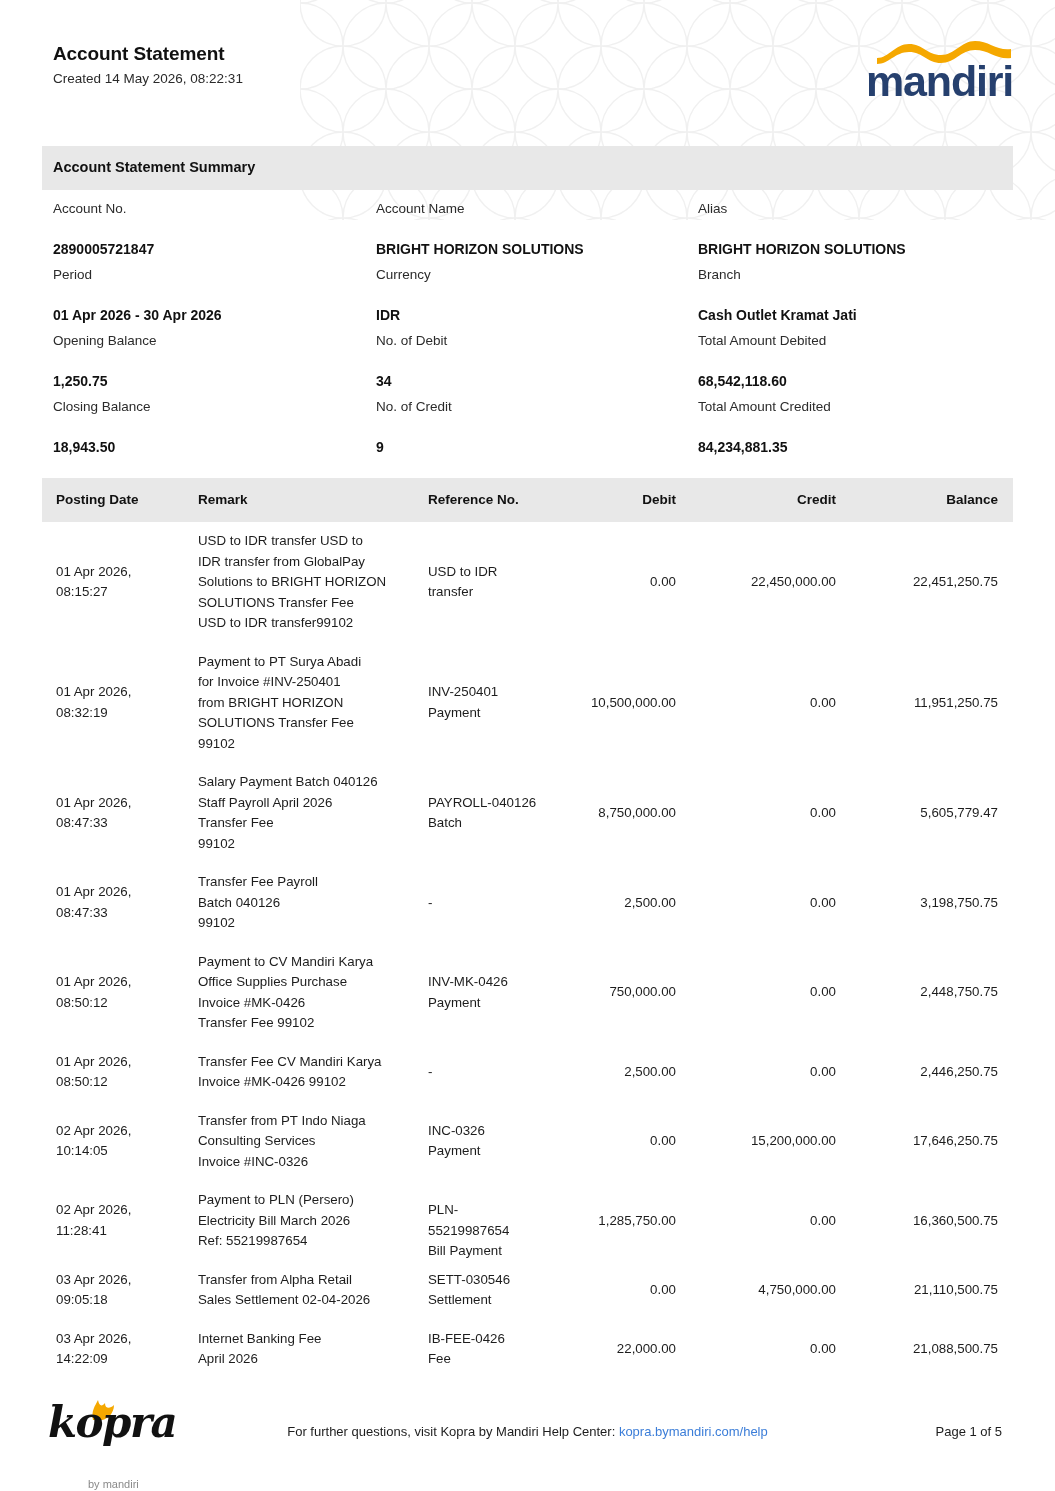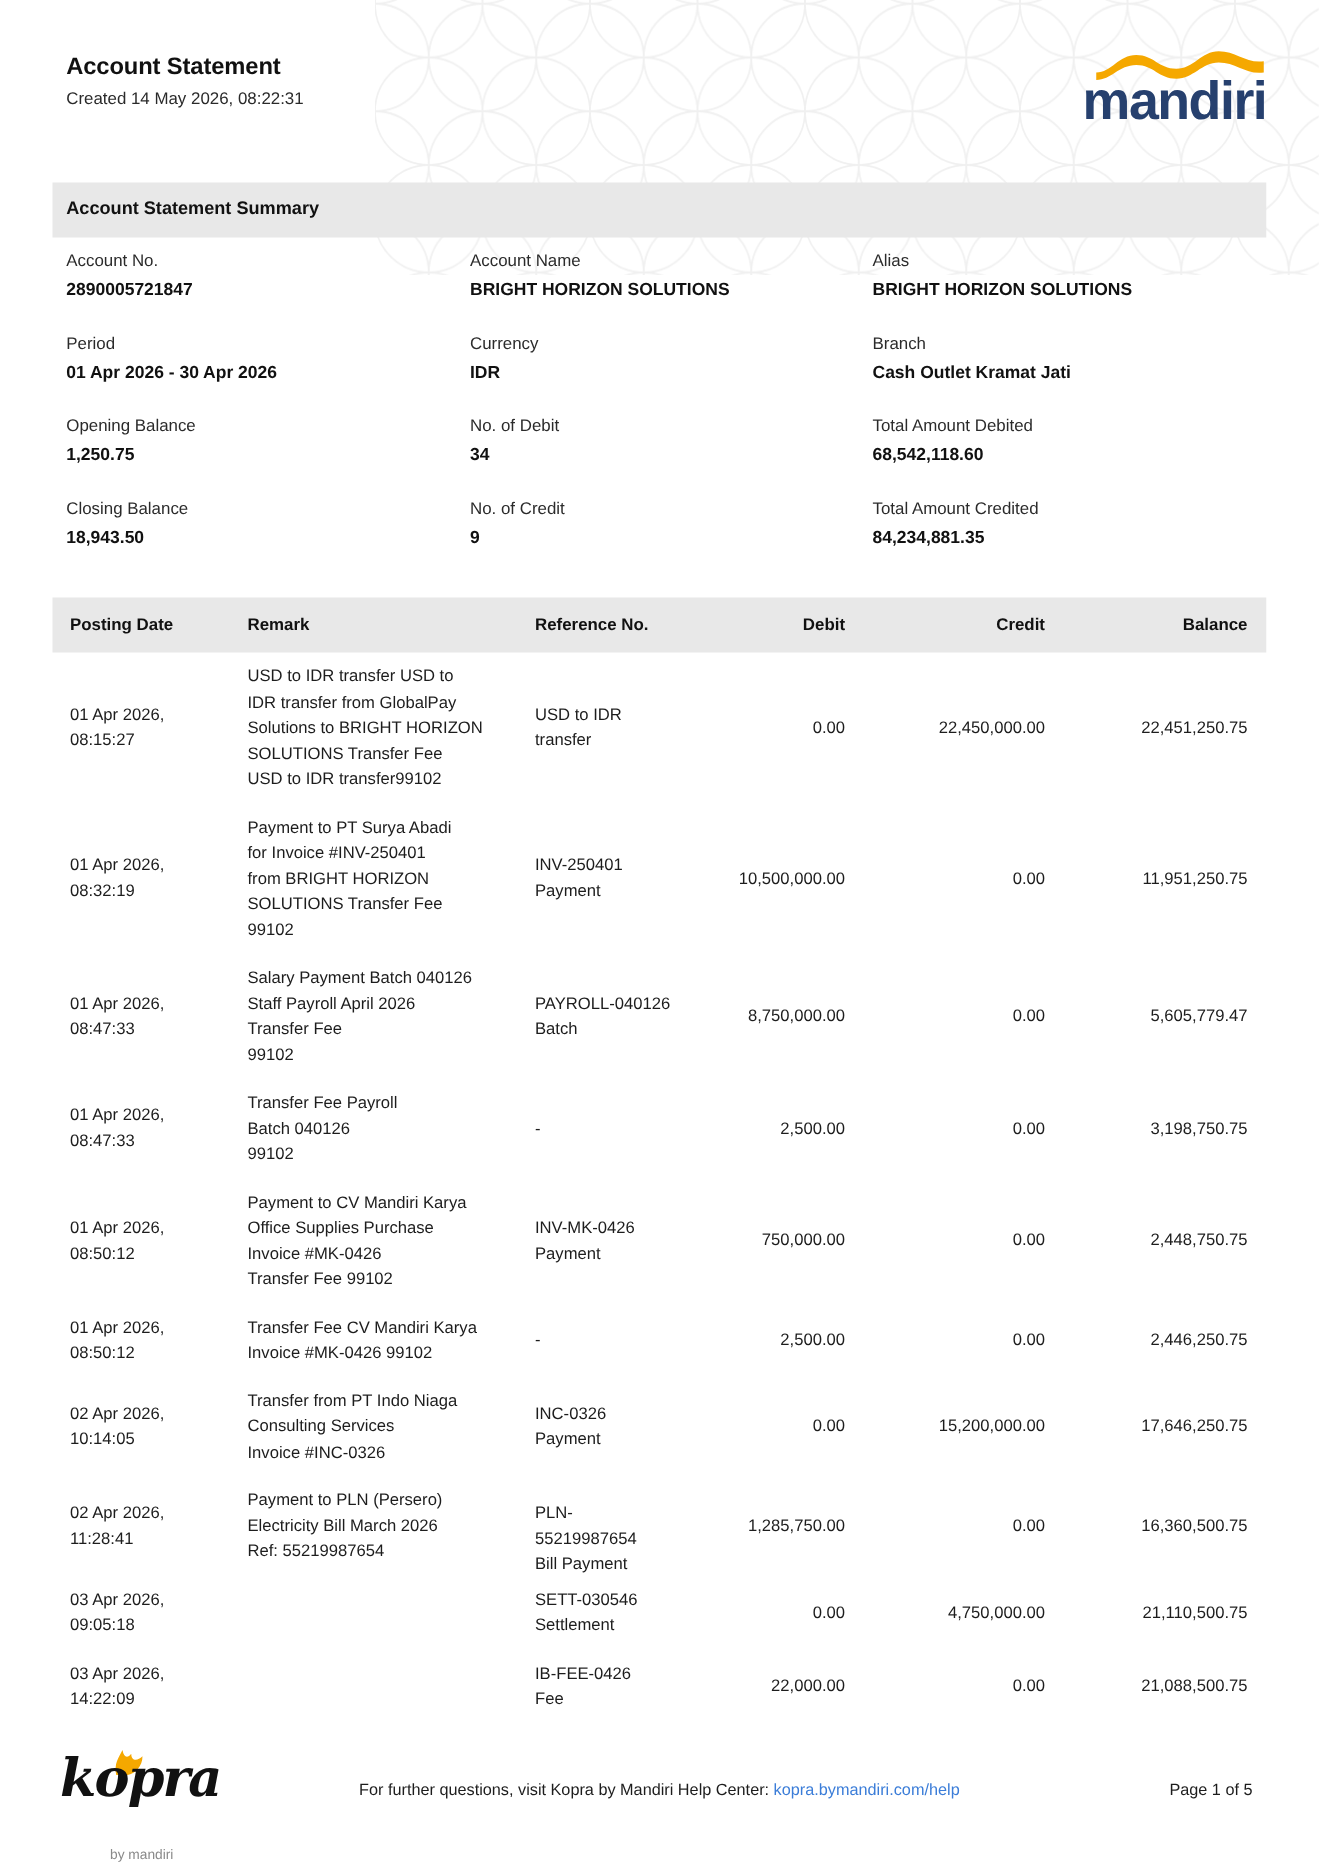--- a/index.html
+++ b/index.html
@@ -109,21 +109,21 @@
   .c1 { left: 53px; }
   .c2 { left: 376px; }
   .c3 { left: 698px; }
   .sm-label {
     font-size: 13.5px;
     color: #2b2b2b;
     line-height: 17px;
     white-space: nowrap;
   }
   .sm-value {
-    margin-top: 6px;
+    margin-top: 24px;
     font-size: 14px;
     font-weight: bold;
     color: #111111;
     line-height: 17px;
     white-space: nowrap;
   }
 
   
   #table-head-bar { top: 478px; }
   .th {
@@ -424,29 +424,33 @@
 Ref: 55219987654</div>
         <div class="cell cell-ref" style="top: 19.25px;">PLN-55219987654
 Bill Payment</div>
         <div class="cell cell-debit" style="top: 29.5px;">1,285,750.00</div>
         <div class="cell cell-credit" style="top: 29.5px;">0.00</div>
         <div class="cell cell-bal" style="top: 29.5px;">16,360,500.75</div>
       </div>
       <div class="txn-row" style="height: 59px;">
         <div class="cell cell-date" style="top: 9px;">03 Apr 2026,
 09:05:18</div>
+        <div class="cell cell-remark" style="top: 9px;">Transfer from Alpha Retail
+Sales Settlement 02-04-2026</div>
         <div class="cell cell-ref" style="top: 9px;">SETT-030546
 Settlement</div>
         <div class="cell cell-debit" style="top: 19.25px;">0.00</div>
         <div class="cell cell-credit" style="top: 19.25px;">4,750,000.00</div>
         <div class="cell cell-bal" style="top: 19.25px;">21,110,500.75</div>
       </div>
       <div class="txn-row" style="height: 59px;">
         <div class="cell cell-date" style="top: 9px;">03 Apr 2026,
 14:22:09</div>
+        <div class="cell cell-remark" style="top: 9px;">Internet Banking Fee
+April 2026</div>
         <div class="cell cell-ref" style="top: 9px;">IB-FEE-0426
 Fee</div>
         <div class="cell cell-debit" style="top: 19.25px;">22,000.00</div>
         <div class="cell cell-credit" style="top: 19.25px;">0.00</div>
         <div class="cell cell-bal" style="top: 19.25px;">21,088,500.75</div>
       </div>
       <div class="txn-row" style="height: 79.5px;">
         <div class="cell cell-date" style="top: 19.25px;">04 Apr 2026,
 10:17:33</div>
         <div class="cell cell-remark" style="top: 9px;">Payment to Jaya Transport

